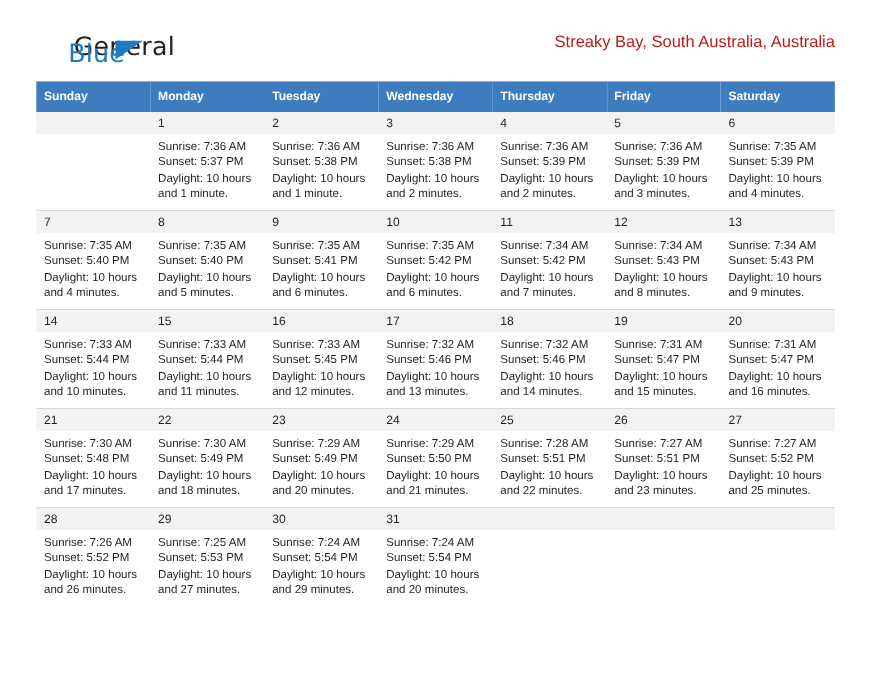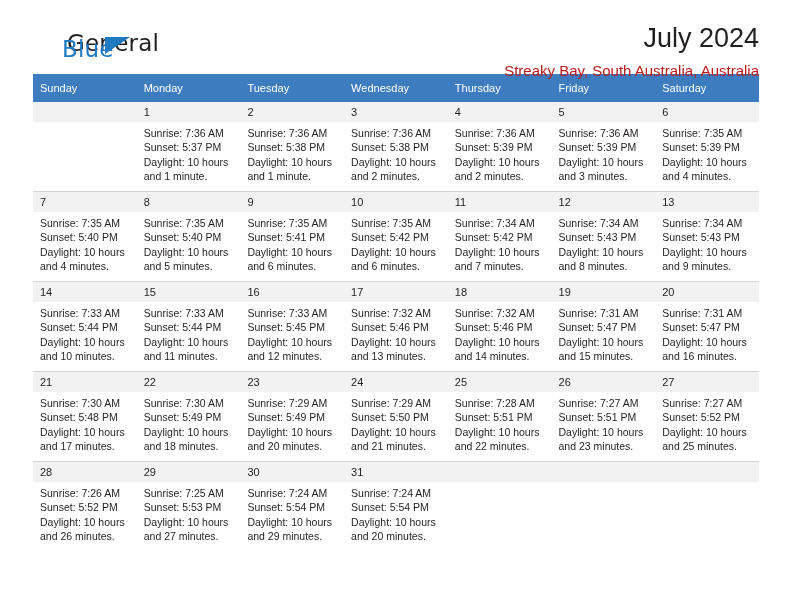--- a/index.html
+++ b/index.html
@@ -86,21 +86,21 @@
   .calendar {
     width: 726px;
     border-collapse: collapse;
     table-layout: fixed;
     margin-top: 2px;
   }
   .calendar th {
     background: #3d7dbf;
     color: #ffffff;
     font-size: 11px;
-    font-weight: normal;
+    font-weight: bold;
     text-align: left;
     padding: 5px 0 5px 7px;
     height: 18px;
     border: none;
   }
   .calendar td {
     vertical-align: top;
     padding: 0;
     height: 75px;
     border: none;
@@ -139,21 +139,20 @@
 
   <div class="header">
 
     <div class="brand">
       <span class="brand-general">General</span>
       <span class="brand-tri"></span>
       <span class="brand-blue">Blue</span>
     </div>
 
     <div class="title-block">
-      <h1 class="cal-title">July 2024</h1>
       <h2 class="cal-subtitle">Streaky Bay, South Australia, Australia</h2>
     </div>
 
   </div>
 
   <table class="calendar">
     <thead>
       <tr id="weekday-row">
           <th>Sunday</th>
           <th>Monday</th>

